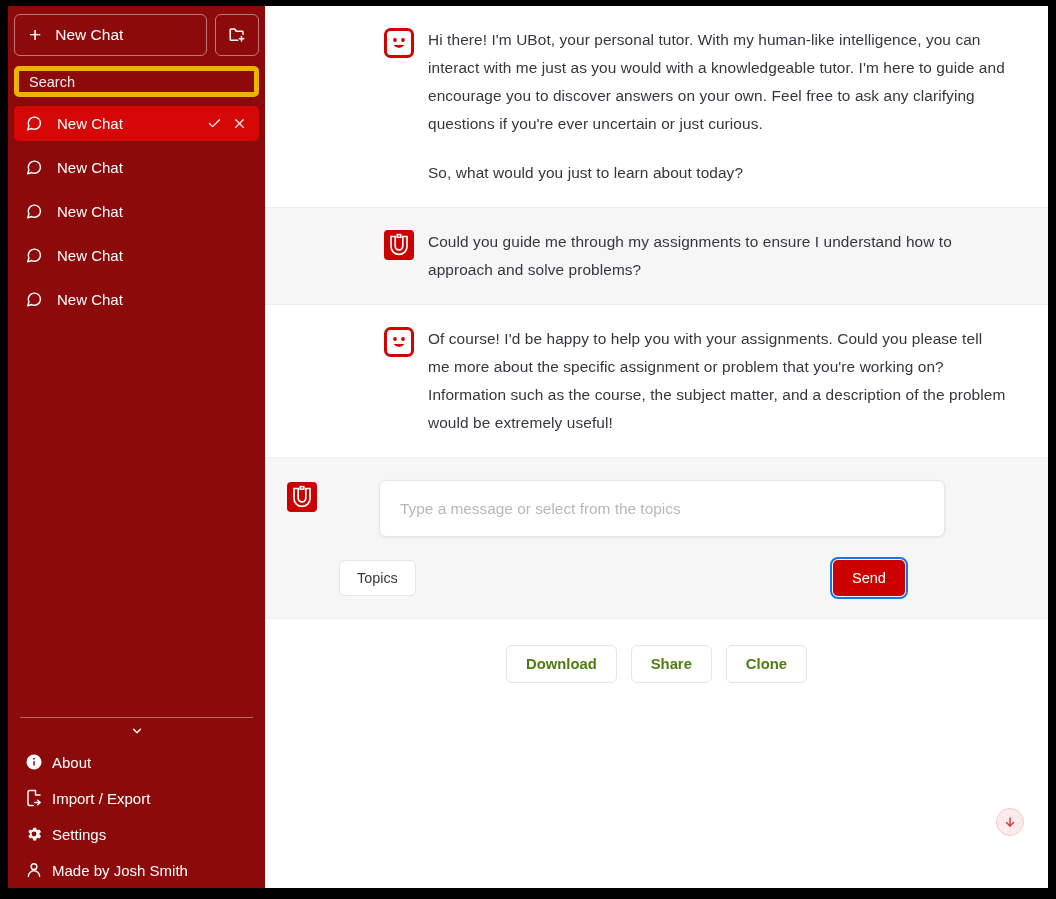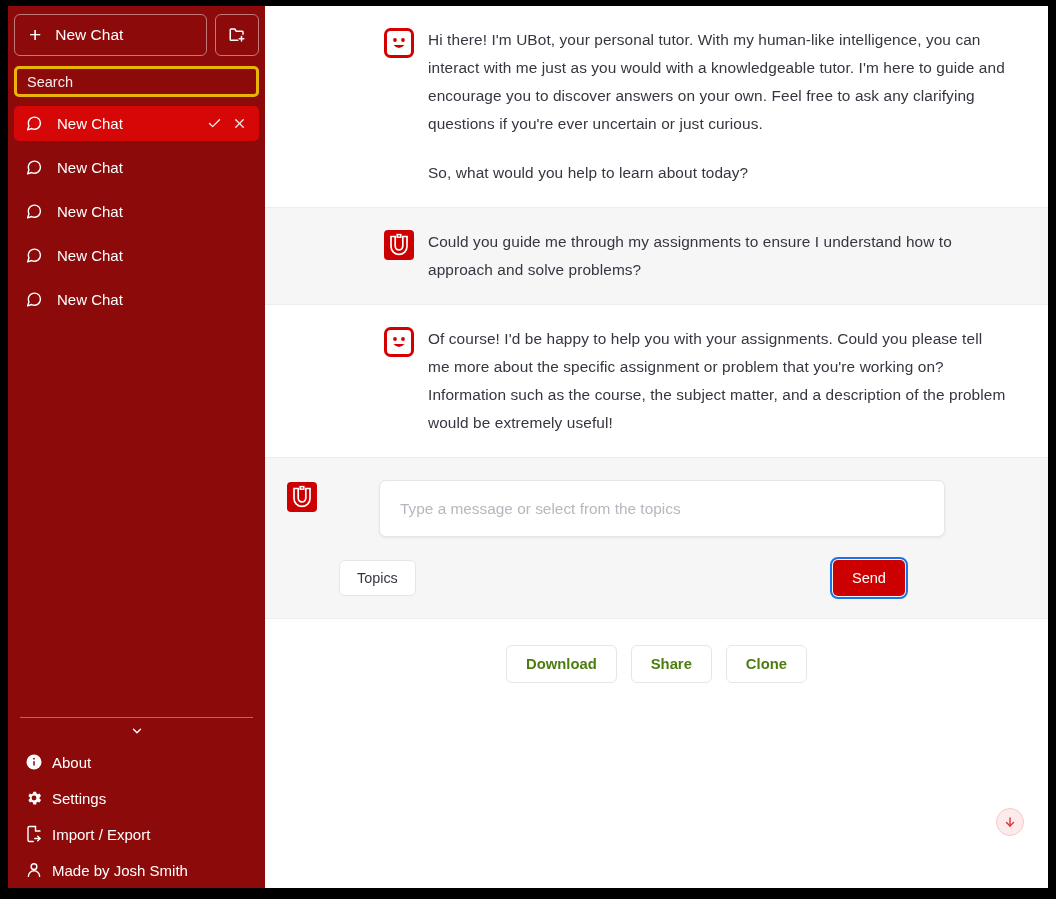--- a/index.html
+++ b/index.html
@@ -75,21 +75,21 @@
     display: flex;
     align-items: center;
     justify-content: center;
     cursor: pointer;
     background: transparent;
   }
 
   .search-box {
     margin-top: 10px;
     height: 31px;
-    border: 3px solid #eab308;
+    border: 5px solid #eab308;
     border-radius: 5px;
     display: flex;
     align-items: center;
     padding: 8px 10px;
     font-size: 14.5px;
     color: #ffffff;
     cursor: text;
     background: transparent;
   }
   .search-box .ph { color: #ffffff; opacity: 0.92; }
@@ -377,41 +377,41 @@
             <circle cx="12" cy="12" r="10"></circle>
             <rect x="11" y="10.5" width="2" height="6.5" fill="#8c0a0a" rx="1"></rect>
             <circle cx="12" cy="7.5" r="1.3" fill="#8c0a0a"></circle>
           </svg>
         </span>
         <span>About</span>
       </div>
 
       <div class="sb-item">
         <span class="sb-icon">
-          <svg width="18" height="18" viewBox="0 0 24 24" fill="#ffffff">
-            <path d="M19.4 13a7.6 7.6 0 0 0 0-2l2-1.6-2-3.4-2.4 1a7.6 7.6 0 0 0-1.7-1l-.4-2.5h-3.9l-.4 2.5a7.6 7.6 0 0 0-1.7 1l-2.4-1-2 3.4 2 1.6a7.6 7.6 0 0 0 0 2l-2 1.6 2 3.4 2.4-1a7.6 7.6 0 0 0 1.7 1l.4 2.5h3.9l.4-2.5a7.6 7.6 0 0 0 1.7-1l2.4 1 2-3.4zM12 15.2A3.2 3.2 0 1 1 15.2 12 3.2 3.2 0 0 1 12 15.2z"></path>
-          </svg>
-        </span>
-        <span>Settings</span>
-      </div>
-
-      <div class="sb-item">
-        <span class="sb-icon">
           <svg width="18" height="18" viewBox="0 0 24 24" fill="none" stroke="#ffffff" stroke-width="1.9" stroke-linecap="round" stroke-linejoin="round">
             <path d="M14 2H6a2 2 0 0 0-2 2v16a2 2 0 0 0 2 2h5"></path>
             <polyline points="14 2 14 8 20 8"></polyline>
             <line x1="13" y1="18" x2="20" y2="18"></line>
             <polyline points="17 15 20 18 17 21"></polyline>
           </svg>
         </span>
         <span>Import / Export</span>
       </div>
 
       <div class="sb-item">
         <span class="sb-icon">
+          <svg width="18" height="18" viewBox="0 0 24 24" fill="#ffffff">
+            <path d="M19.4 13a7.6 7.6 0 0 0 0-2l2-1.6-2-3.4-2.4 1a7.6 7.6 0 0 0-1.7-1l-.4-2.5h-3.9l-.4 2.5a7.6 7.6 0 0 0-1.7 1l-2.4-1-2 3.4 2 1.6a7.6 7.6 0 0 0 0 2l-2 1.6 2 3.4 2.4-1a7.6 7.6 0 0 0 1.7 1l.4 2.5h3.9l.4-2.5a7.6 7.6 0 0 0 1.7-1l2.4 1 2-3.4zM12 15.2A3.2 3.2 0 1 1 15.2 12 3.2 3.2 0 0 1 12 15.2z"></path>
+          </svg>
+        </span>
+        <span>Settings</span>
+      </div>
+
+      <div class="sb-item">
+        <span class="sb-icon">
           <svg width="18" height="18" viewBox="0 0 24 24" fill="none" stroke="#ffffff" stroke-width="1.9" stroke-linecap="round" stroke-linejoin="round">
             <circle cx="12" cy="7.5" r="3.8"></circle>
             <path d="M4.5 20.5a7.5 7.5 0 0 1 15 0"></path>
           </svg>
         </span>
         <span>Made by Josh Smith</span>
       </div>
     </div>
   </aside>
 
@@ -421,21 +421,21 @@
       <span class="avatar">
         <svg width="30" height="30" viewBox="0 0 30 30">
           <rect x="1.5" y="1.5" width="27" height="27" rx="5" ry="5" fill="#ffffff" stroke="#d40000" stroke-width="3"></rect>
           <circle cx="11" cy="12" r="1.9" fill="#d40000"></circle>
           <circle cx="19" cy="12" r="1.9" fill="#d40000"></circle>
           <path d="M9.5 17 Q15 23 20.5 17 Z" fill="#d40000"></path>
         </svg>
       </span>
       <div class="msg-body">
         <p>Hi there! I'm UBot, your personal tutor. With my human-like intelligence, you can interact with me just as you would with a knowledgeable tutor. I'm here to guide and encourage you to discover answers on your own. Feel free to ask any clarifying questions if you're ever uncertain or just curious.</p>
-        <p>So, what would you help to learn about today?</p>
+        <p>So, what would you just to learn about today?</p>
       </div>
     </div>
 
     <div class="msg user">
       <span class="avatar">
         <svg width="30" height="30" viewBox="0 0 30 30">
           <rect x="0" y="0" width="30" height="30" rx="4" ry="4" fill="#cc0000"></rect>
           <path d="M7 6.5 h4.2 v9.6 a3.8 3.8 0 0 0 7.6 0 V6.5 H23 v9.9 a8 8 0 0 1-16 0 Z" fill="none" stroke="#ffffff" stroke-width="1.7"></path>
           <rect x="13.2" y="4.6" width="3.6" height="2.6" fill="none" stroke="#ffffff" stroke-width="1.5"></rect>
         </svg>

